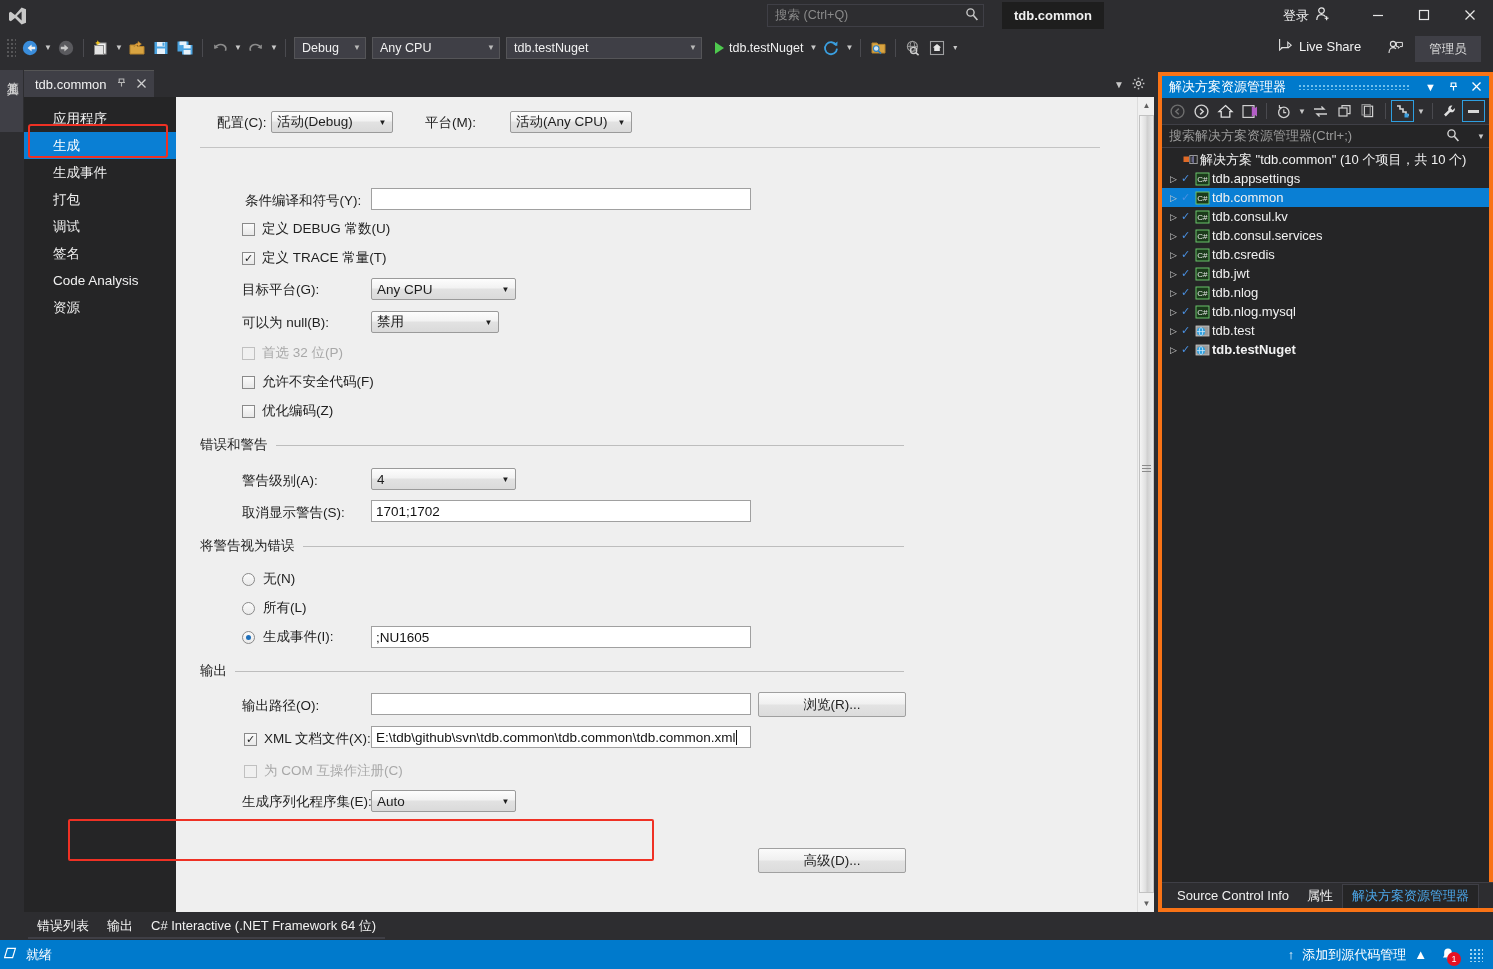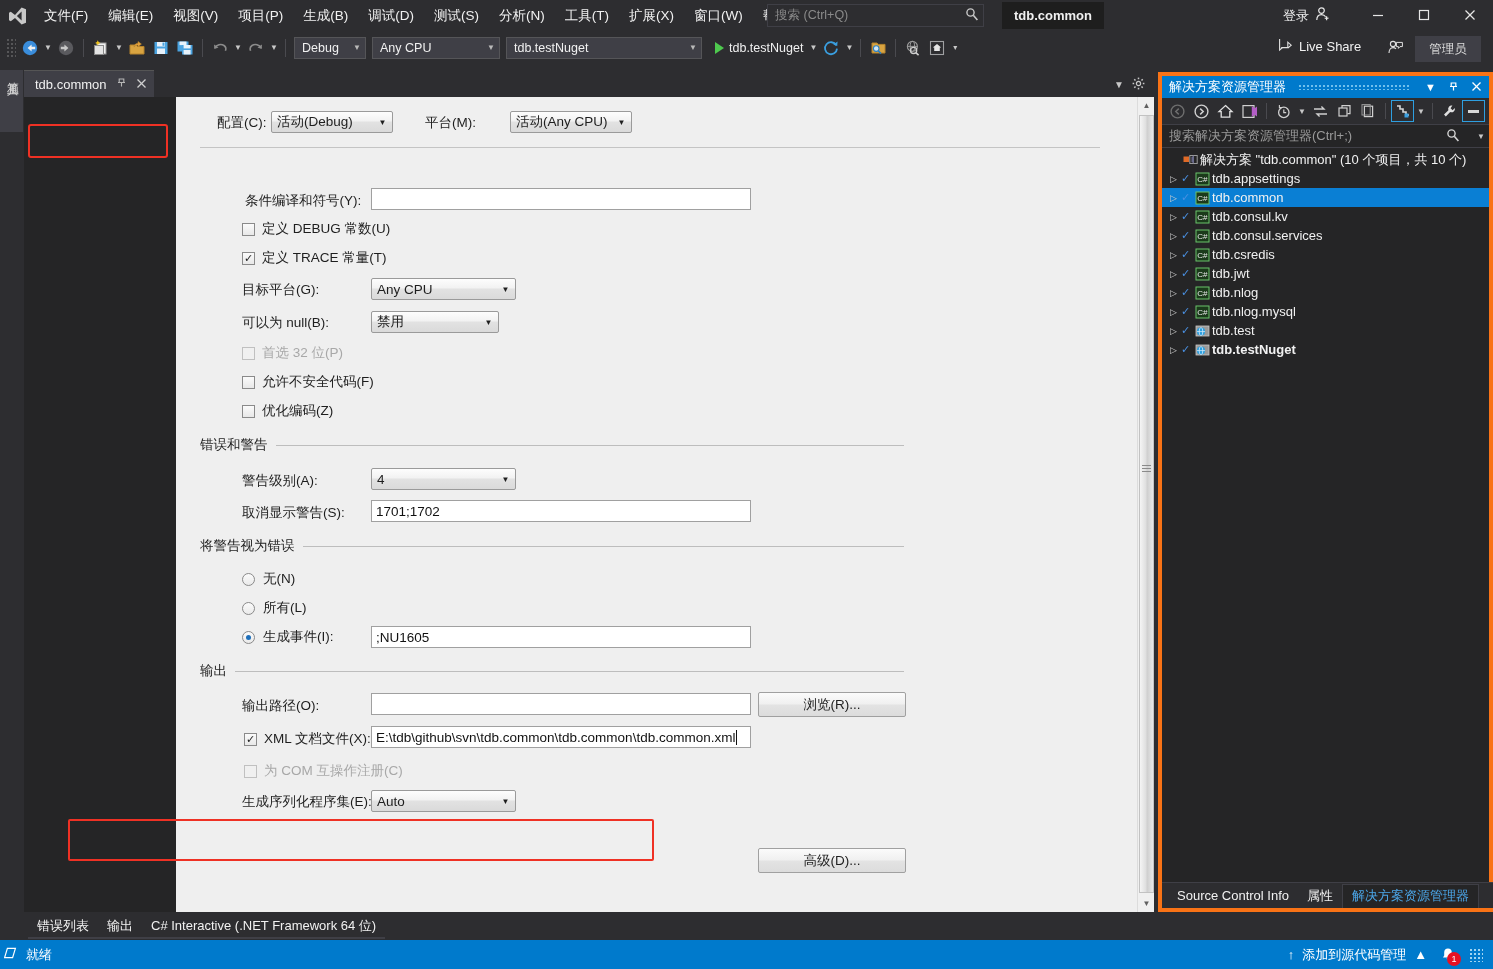--- a/index.html
+++ b/index.html
@@ -272,34 +272,20 @@
 </head>
 <body>
 
 <div id="app">
 
   <div class="titlebar">
     <div class="vs-logo">
       <svg width="20" height="20" viewBox="0 0 20 20">
         <path d="M14.6 1.4 L19 3.2 v13.6 l-4.4 1.8 -6.6 -6.6 -4.2 3.2 -1.8 -.9 V6.7 l1.8 -.9 4.2 3.2z M14.6 5.6 L9.9 10 l4.7 4.4z" fill="#c8c8c8"></path>
       </svg>
-    </div>
-    <div class="menu">
-      <div class="menu-item">文件(F)</div>
-      <div class="menu-item">编辑(E)</div>
-      <div class="menu-item">视图(V)</div>
-      <div class="menu-item">项目(P)</div>
-      <div class="menu-item">生成(B)</div>
-      <div class="menu-item">调试(D)</div>
-      <div class="menu-item">测试(S)</div>
-      <div class="menu-item">分析(N)</div>
-      <div class="menu-item">工具(T)</div>
-      <div class="menu-item">扩展(X)</div>
-      <div class="menu-item">窗口(W)</div>
-      <div class="menu-item">帮助(H)</div>
     </div>
 
     <div class="search-box">
       <div class="ph">搜索 (Ctrl+Q)</div>
       <div class="mag">
         <svg width="14" height="14" viewBox="0 0 14 14">
             <circle cx="5.5" cy="5.5" r="3.6" fill="none" stroke="#c8c8c8" stroke-width="1.4"></circle>
             <line x1="8.3" y1="8.3" x2="12.4" y2="13" stroke="#c8c8c8" stroke-width="1.6"></line>
           </svg>
       </div>
@@ -510,20 +496,32 @@
               <line x1="10.7" y1="2.3" x2="9.5" y2="3.5"></line>
               <line x1="3.5" y1="9.5" x2="2.3" y2="10.7"></line>
             </g>
           </svg>
       </span>
     </div>
   </div>
 
   <div class="props-outer">
 
+    <div class="props-nav">
+      <div style="height:8px"></div>
+      <div class="nav-item">应用程序</div>
+      <div class="nav-item sel">生成</div>
+      <div class="nav-item">生成事件</div>
+      <div class="nav-item">打包</div>
+      <div class="nav-item">调试</div>
+      <div class="nav-item">签名</div>
+      <div class="nav-item">Code Analysis</div>
+      <div class="nav-item">资源</div>
+      <div class="nav-arrow" style="top:132px"></div>
+    </div>
 
     <div class="props-pane">
       <div class="pp-inner">
 
         <div class="lbl" style="left:41px; top:17px">配置(C):</div>
         <div class="cmb" style="left:95px; top:14px; width:122px">
           <span class="cv">活动(Debug)</span>
           <span class="ca">▼</span>
         </div>
 

